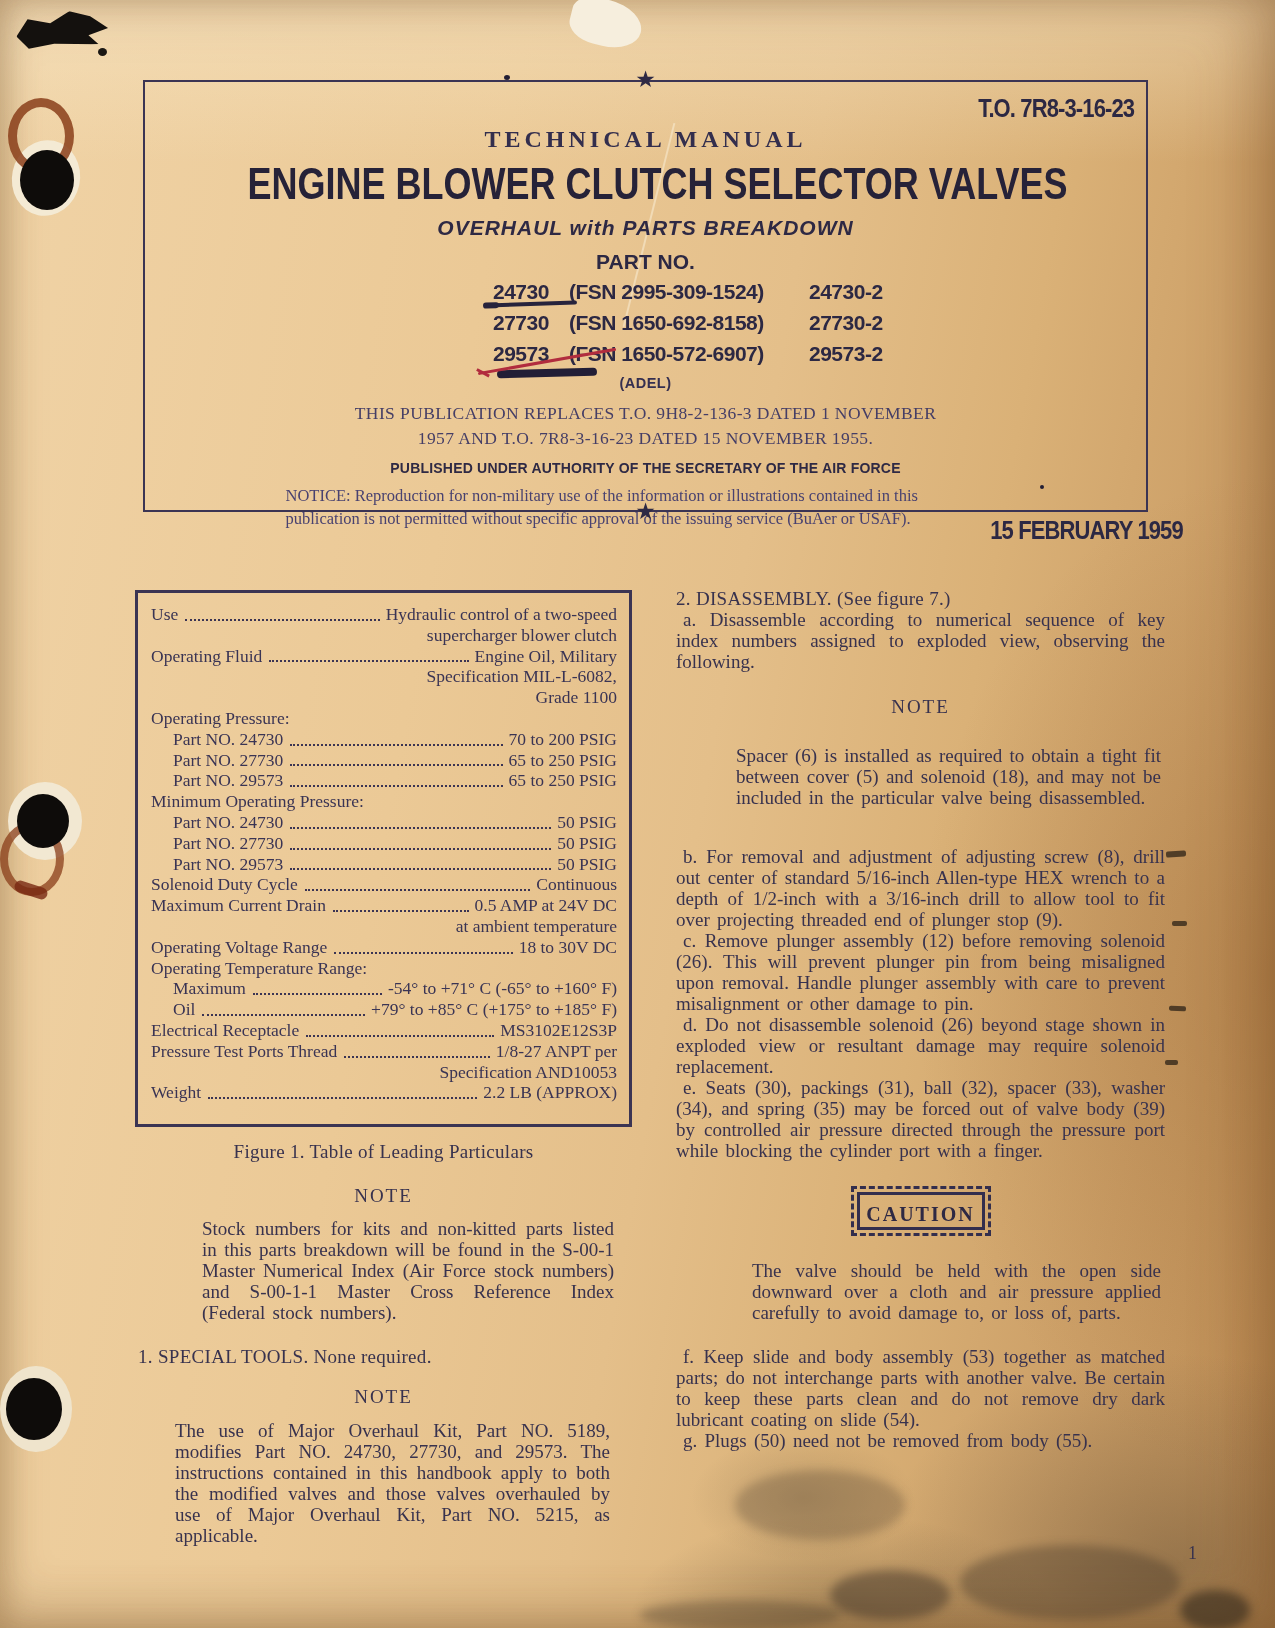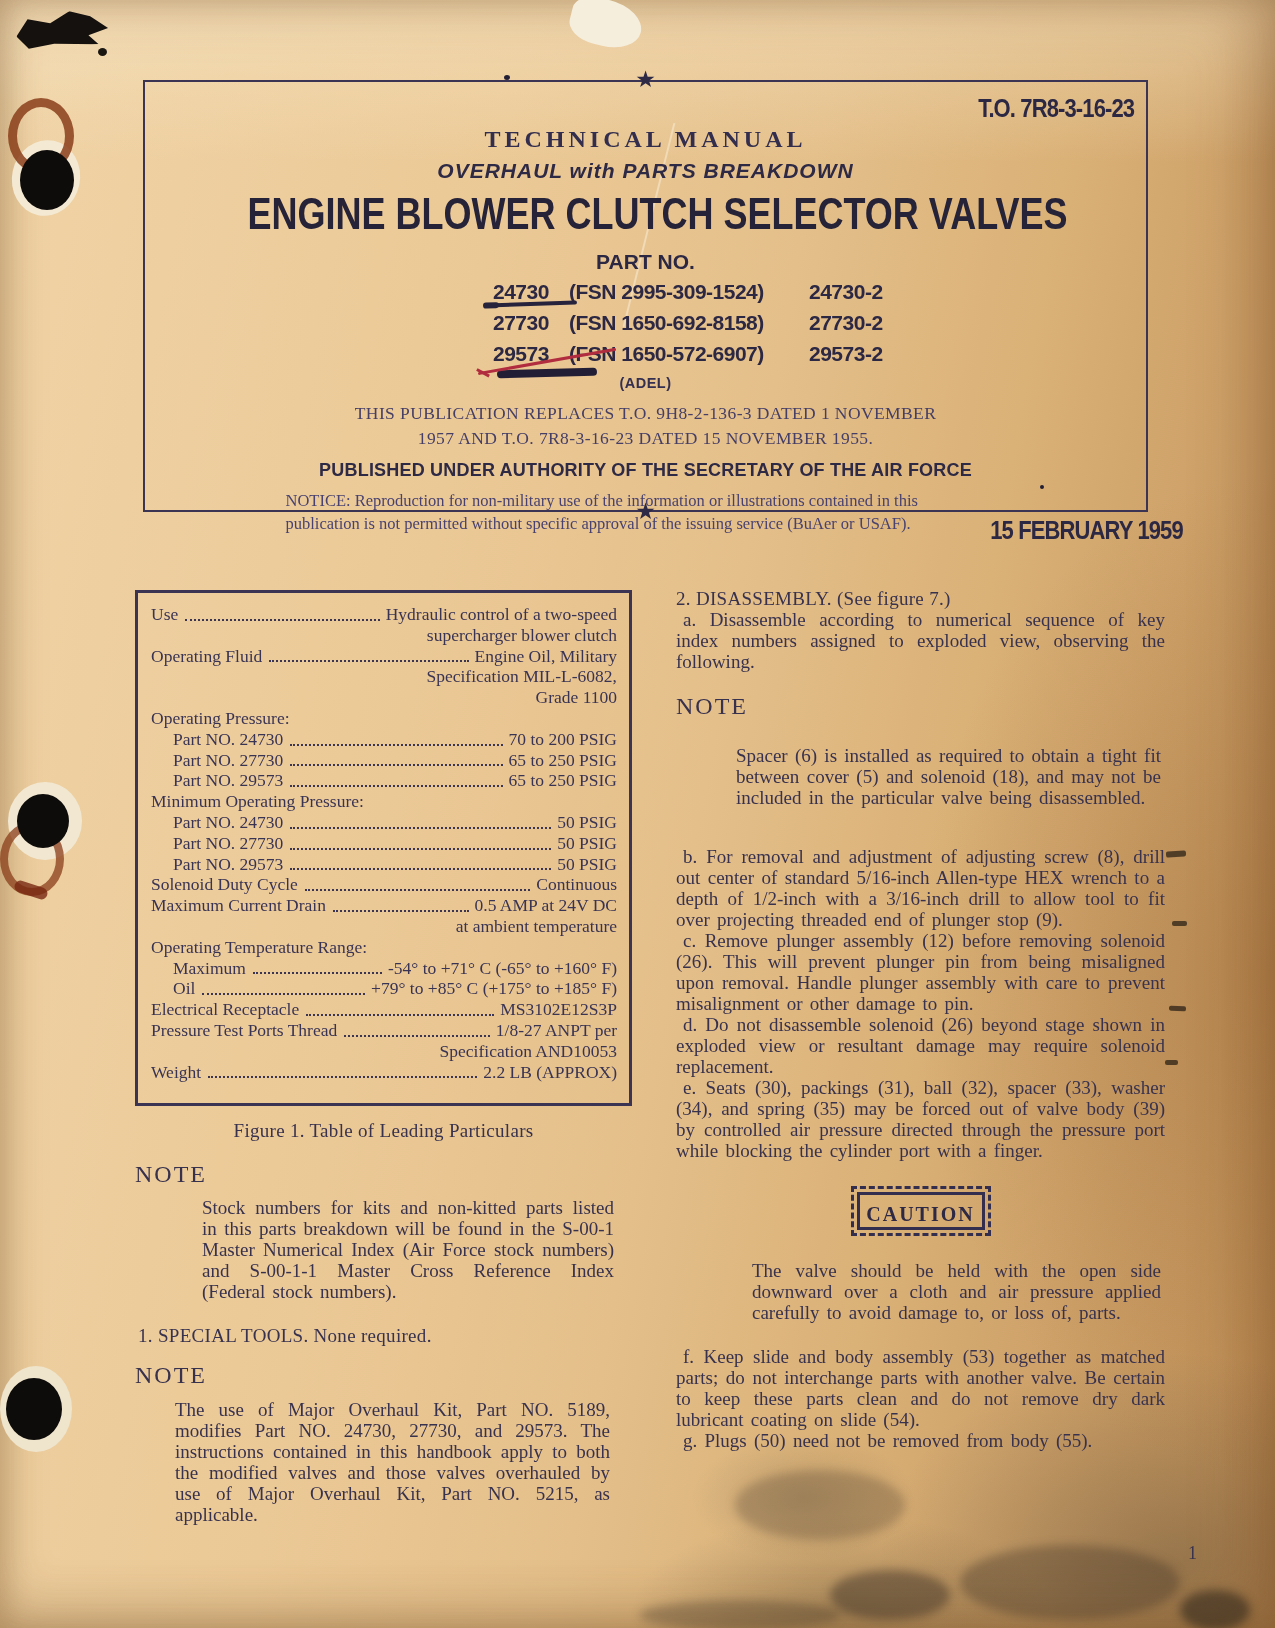--- a/index.html
+++ b/index.html
@@ -38,30 +38,30 @@
   .part-row{display:flex;line-height:31px;white-space:nowrap;}
   .part-row .pn{width:76px;}
   .part-row .dash{margin-left:auto;width:92px;}
   #u-24730{position:absolute;left:-8px;top:26px;width:92px;height:3.5px;background:#27233c;transform:rotate(-2deg);border-radius:2px;}
   #u-24730::before{content:'';position:absolute;left:-2px;top:-1px;width:16px;height:6px;background:#27233c;border-radius:3px;}
   #smear-29573{position:absolute;left:4px;top:93px;width:100px;height:8px;background:#221e36;border-radius:4px;transform:rotate(-1.5deg);}
   #red-mark{position:absolute;left:-16px;top:84px;width:140px;height:2.6px;background:#b12c3e;transform:rotate(-10deg);border-radius:2px;}
   #red-mark::before{content:'';position:absolute;left:-2px;top:0px;width:14px;height:3px;background:#b12c3e;transform:rotate(38deg);}
   #adel{margin-top:6px;font-family:"Liberation Sans",sans-serif;font-weight:bold;font-size:14.5px;letter-spacing:0.5px;color:#352f50;}
   #replaces{margin-top:10px;font-size:17.5px;line-height:25px;letter-spacing:0.4px;color:#453e66;}
-  #authority{margin-top:9px;font-family:"Liberation Sans",sans-serif;font-weight:bold;font-size:18px;letter-spacing:0.2px;color:#2e2944;}
+  #authority{margin-top:9px;font-family:"Liberation Sans",sans-serif;font-weight:bold;font-size:14px;letter-spacing:0.2px;color:#2e2944;}
   #notice{margin:8px auto 0;width:720px;font-size:16.5px;line-height:23px;color:#494270;text-align:justify;}
   #notice div:last-child{text-align:left;}
   #date-line{position:absolute;top:516px;right:92px;font-family:"Liberation Sans",sans-serif;font-weight:bold;font-size:25px;letter-spacing:-1px;transform:scaleX(.88);transform-origin:right;color:#2c2843;}
   
   #col-left{position:absolute;left:135px;top:590px;width:497px;font-size:19px;line-height:21px;}
   #col-right{position:absolute;left:676px;top:580px;width:489px;font-size:19px;line-height:21px;}
   .just{text-align:justify;word-spacing:2.5px;}
   .para{text-indent:7px;}
-  .note-label{font-size:24px;letter-spacing:2px;}
+  .note-label{text-align:center;font-size:19px;letter-spacing:2px;}
   
   #fig-table{border:3px solid #3b3453;padding:11px 12px 21px 13px;font-size:17.5px;line-height:20.8px;color:#3a3454;}
   .trow{display:flex;white-space:nowrap;}
   .trow.ind{padding-left:22px;}
   .trow.cont{display:block;text-align:right;}
   .dots{flex:1;border-bottom:2.6px dotted #3b3453;margin:0 6px 4px 7px;min-width:10px;}
   #fig-caption{margin-top:14px;text-align:center;letter-spacing:0.3px;}
   #note1-label{margin-top:23px;}
   #stock-note{margin:12px 18px 0 67px;}
   #special-tools{margin:23px 0 0 3px;letter-spacing:0.3px;}
@@ -137,22 +137,22 @@
   <div class="deco smudge" id="smudge3"></div>
   <div class="deco smudge" id="smudge4"></div>
   <div class="deco smudge" id="smudge5"></div>
   <div class="deco" id="scratch"></div>
 
   <div id="hdr-box">
     <span class="star" id="star-top">★</span>
     <span class="star" id="star-bottom">★</span>
     <div id="to-number">T.O. 7R8-3-16-23</div>
     <div id="doc-type">TECHNICAL MANUAL</div>
+    <div id="main-title"><span>ENGINE BLOWER CLUTCH SELECTOR VALVES</span></div>
     <div id="subtitle">OVERHAUL with PARTS BREAKDOWN</div>
-    <div id="main-title"><span>ENGINE BLOWER CLUTCH SELECTOR VALVES</span></div>
     <div id="partno-label">PART NO.</div>
     <div id="parts">
       <div class="part-row">
         <span class="pn">24730</span>
         <span class="fsn">(FSN 2995-309-1524)</span>
         <span class="dash">24730-2</span>
       </div>
       <div class="part-row">
         <span class="pn">27730</span>
         <span class="fsn">(FSN 1650-692-8158)</span>
@@ -232,20 +232,25 @@
           <span>Solenoid Duty Cycle</span>
           <span class="dots"></span>
           <span>Continuous</span>
         </div>
       <div class="trow">
           <span>Maximum Current Drain</span>
           <span class="dots"></span>
           <span>0.5 AMP at 24V DC</span>
         </div>
       <div class="trow cont">at ambient temperature</div>
+      <div class="trow">
+          <span>Operating Voltage Range</span>
+          <span class="dots"></span>
+          <span>18 to 30V DC</span>
+        </div>
       <div class="trow">Operating Temperature Range:</div>
       <div class="trow ind">
           <span>Maximum</span>
           <span class="dots"></span>
           <span>-54° to +71° C (-65° to +160° F)</span>
         </div>
       <div class="trow ind">
           <span>Oil</span>
           <span class="dots"></span>
           <span>+79° to +85° C (+175° to +185° F)</span>

